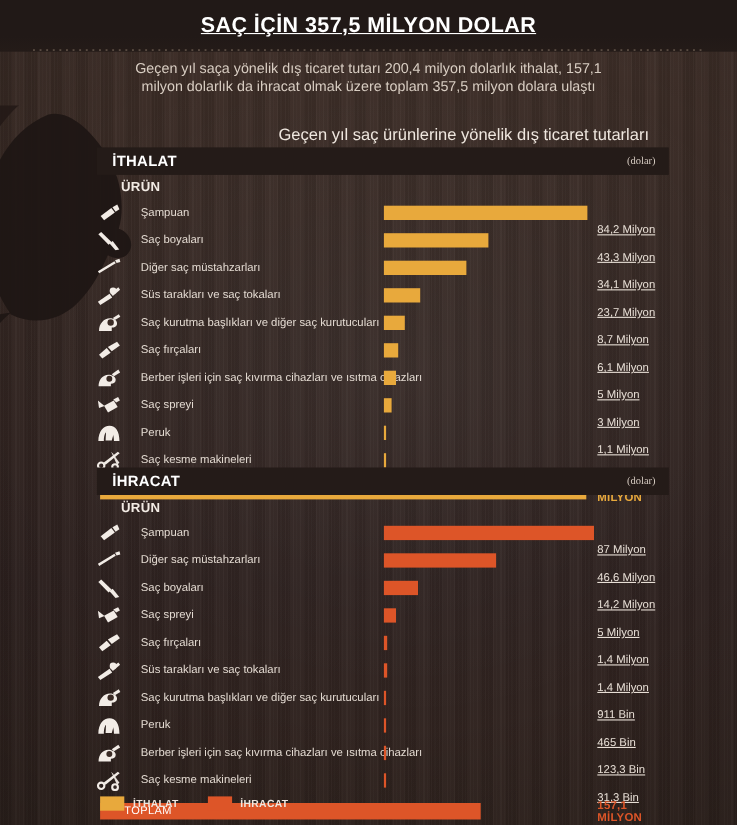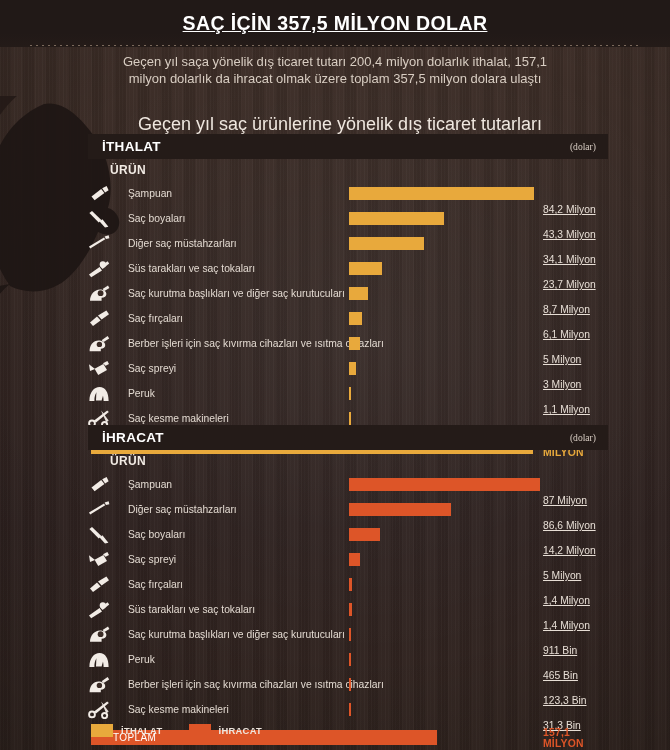--- a/index.html
+++ b/index.html
@@ -54,21 +54,21 @@
     background-size:6px 1px; background-repeat:repeat-x;
     background-position:0 0;
   }
   #subtitle{
     position:absolute; left:120px; top:54px; width:430px; z-index:5;
     text-align:center; color:#d8cdc2; font-size:13px; line-height:16.5px;
   }
 
   #section-caption{
     position:absolute; left:90px; top:114px; width:500px; z-index:5;
-    text-align:center; color:#efe7df; font-size:18px;
+    text-align:right; color:#efe7df; font-size:15px;
   }
 
   
   .table{ position:absolute; left:88px; width:520px; z-index:5; }
   #table-import{ top:134px; }
   #table-export{ top:425px; }
 
   .table-head{
     height:25px; background:#241b18;
     display:flex; align-items:center; justify-content:space-between;
@@ -355,21 +355,21 @@
             <g fill="#f2ece6">
               <path d="M1.0 11.6 L16.0 2.4 L17.2 4.3 L2.2 13.5 Z"></path>
               <path d="M16.6 1.6 L20.6 0.2 L21.4 3.2 L18.0 4.0 Z"></path>
             </g>
           </svg>
         </span>
         <span class="label">Diğer saç müstahzarları</span>
         <span class="barwrap">
           <span class="bar" style="background: rgb(221, 85, 40); width: 102.387px;"></span>
         </span>
-        <span class="value">86,6 Milyon</span>
+        <span class="value">46,6 Milyon</span>
       </div>
       <div class="row">
         <span class="icon">
           <svg width="22" height="18" viewBox="0 0 22 18">
             <g fill="#f2ece6">
               <path d="M1.4 3.0 L4.0 0.9 L13.6 10.2 L10.7 12.6 Z"></path>
               <path d="M11.6 11.4 L14.4 9.2 L20.4 16.8 L17.0 17.6 Z"></path>
             </g>
           </svg>
         </span>

